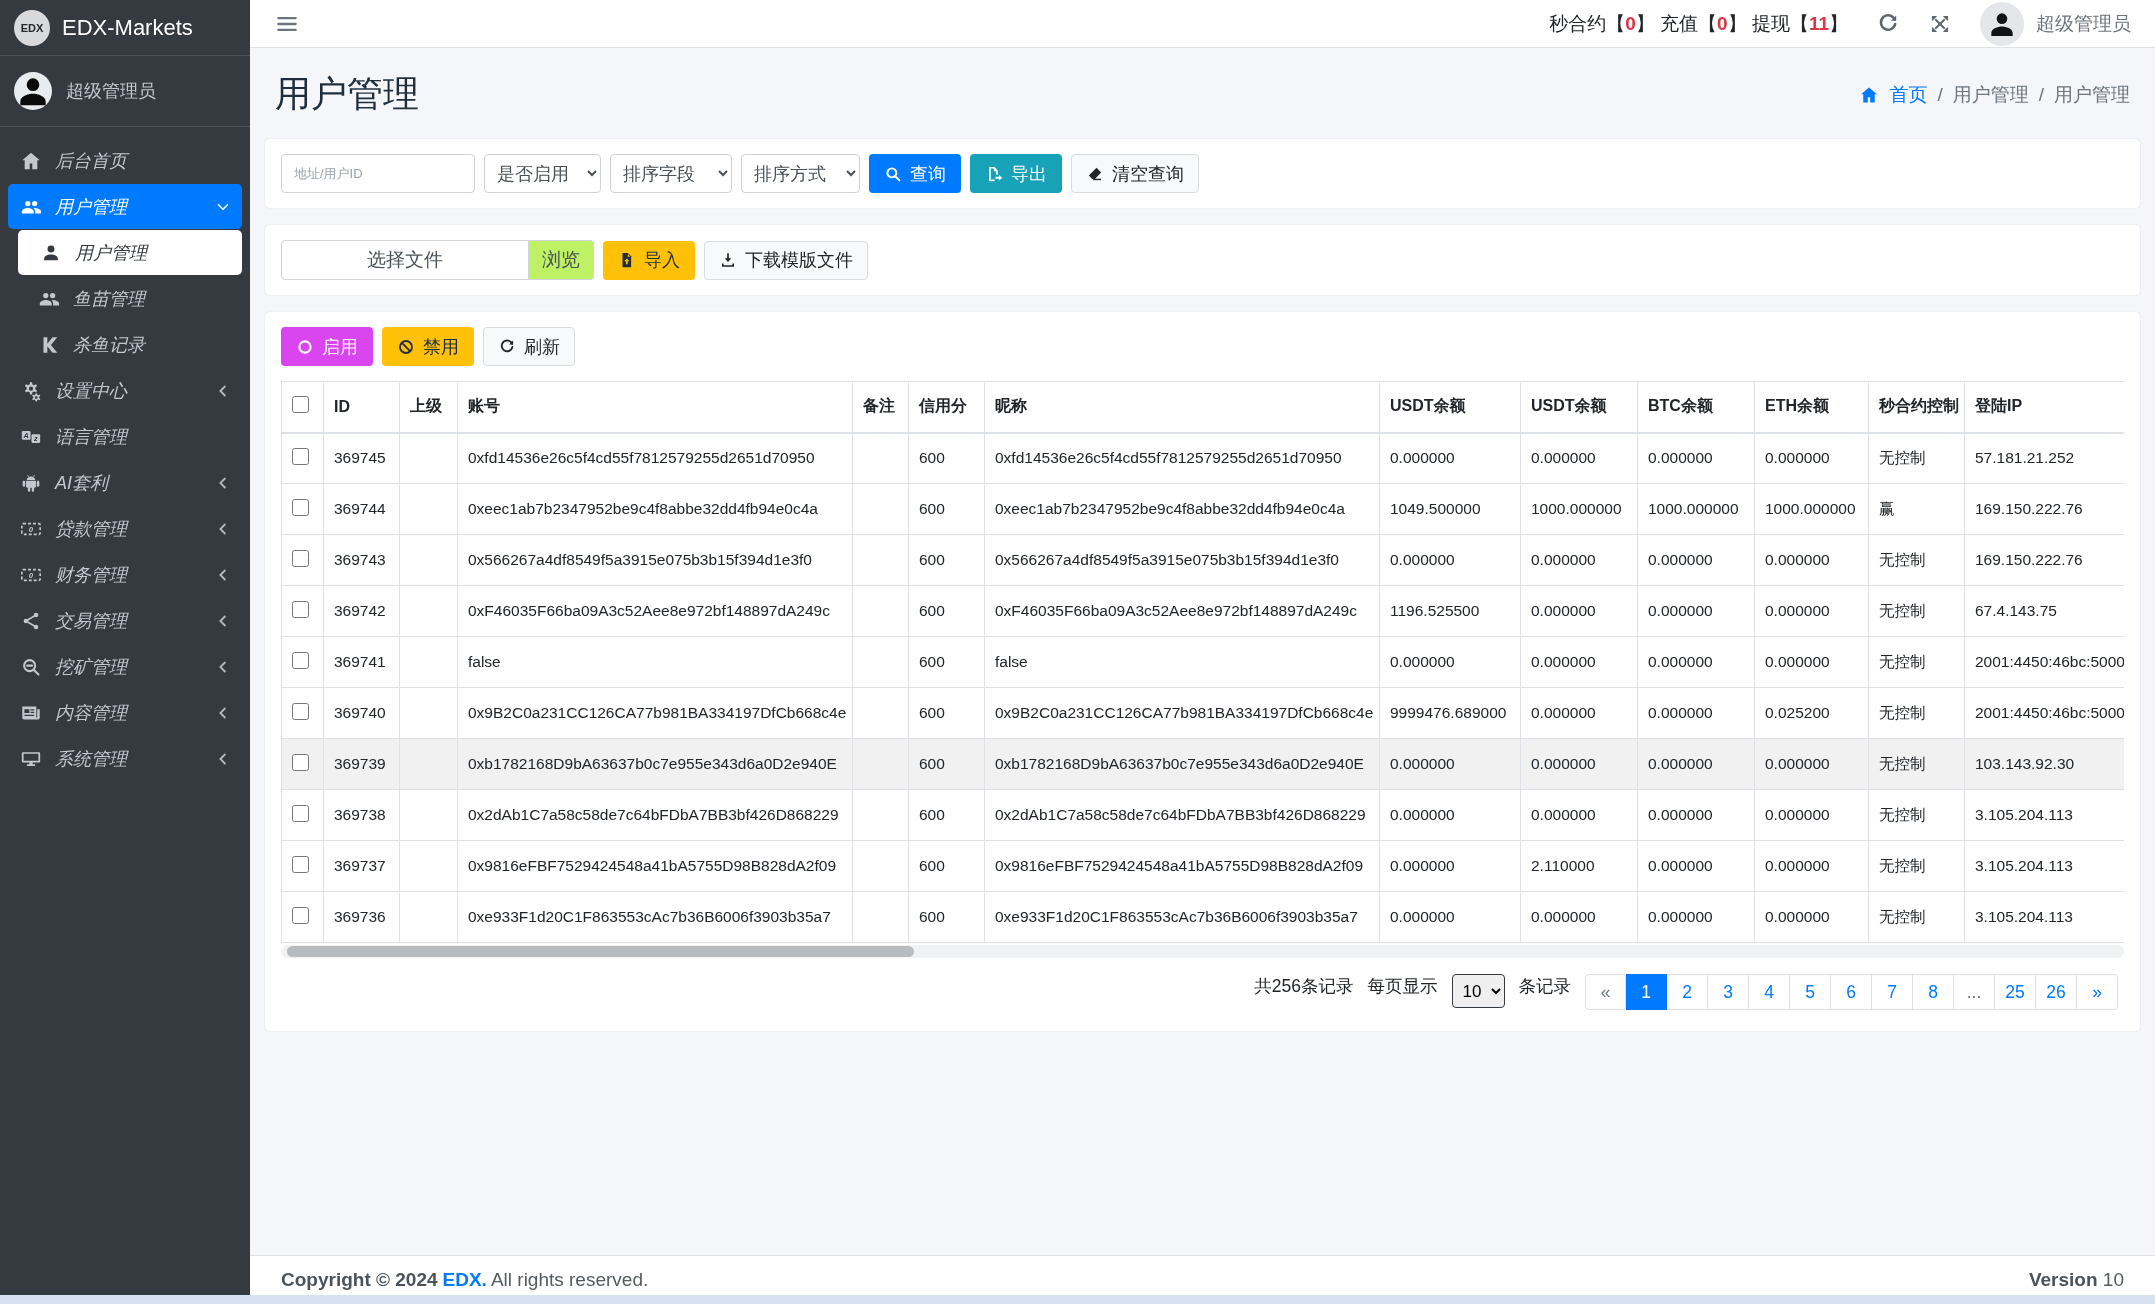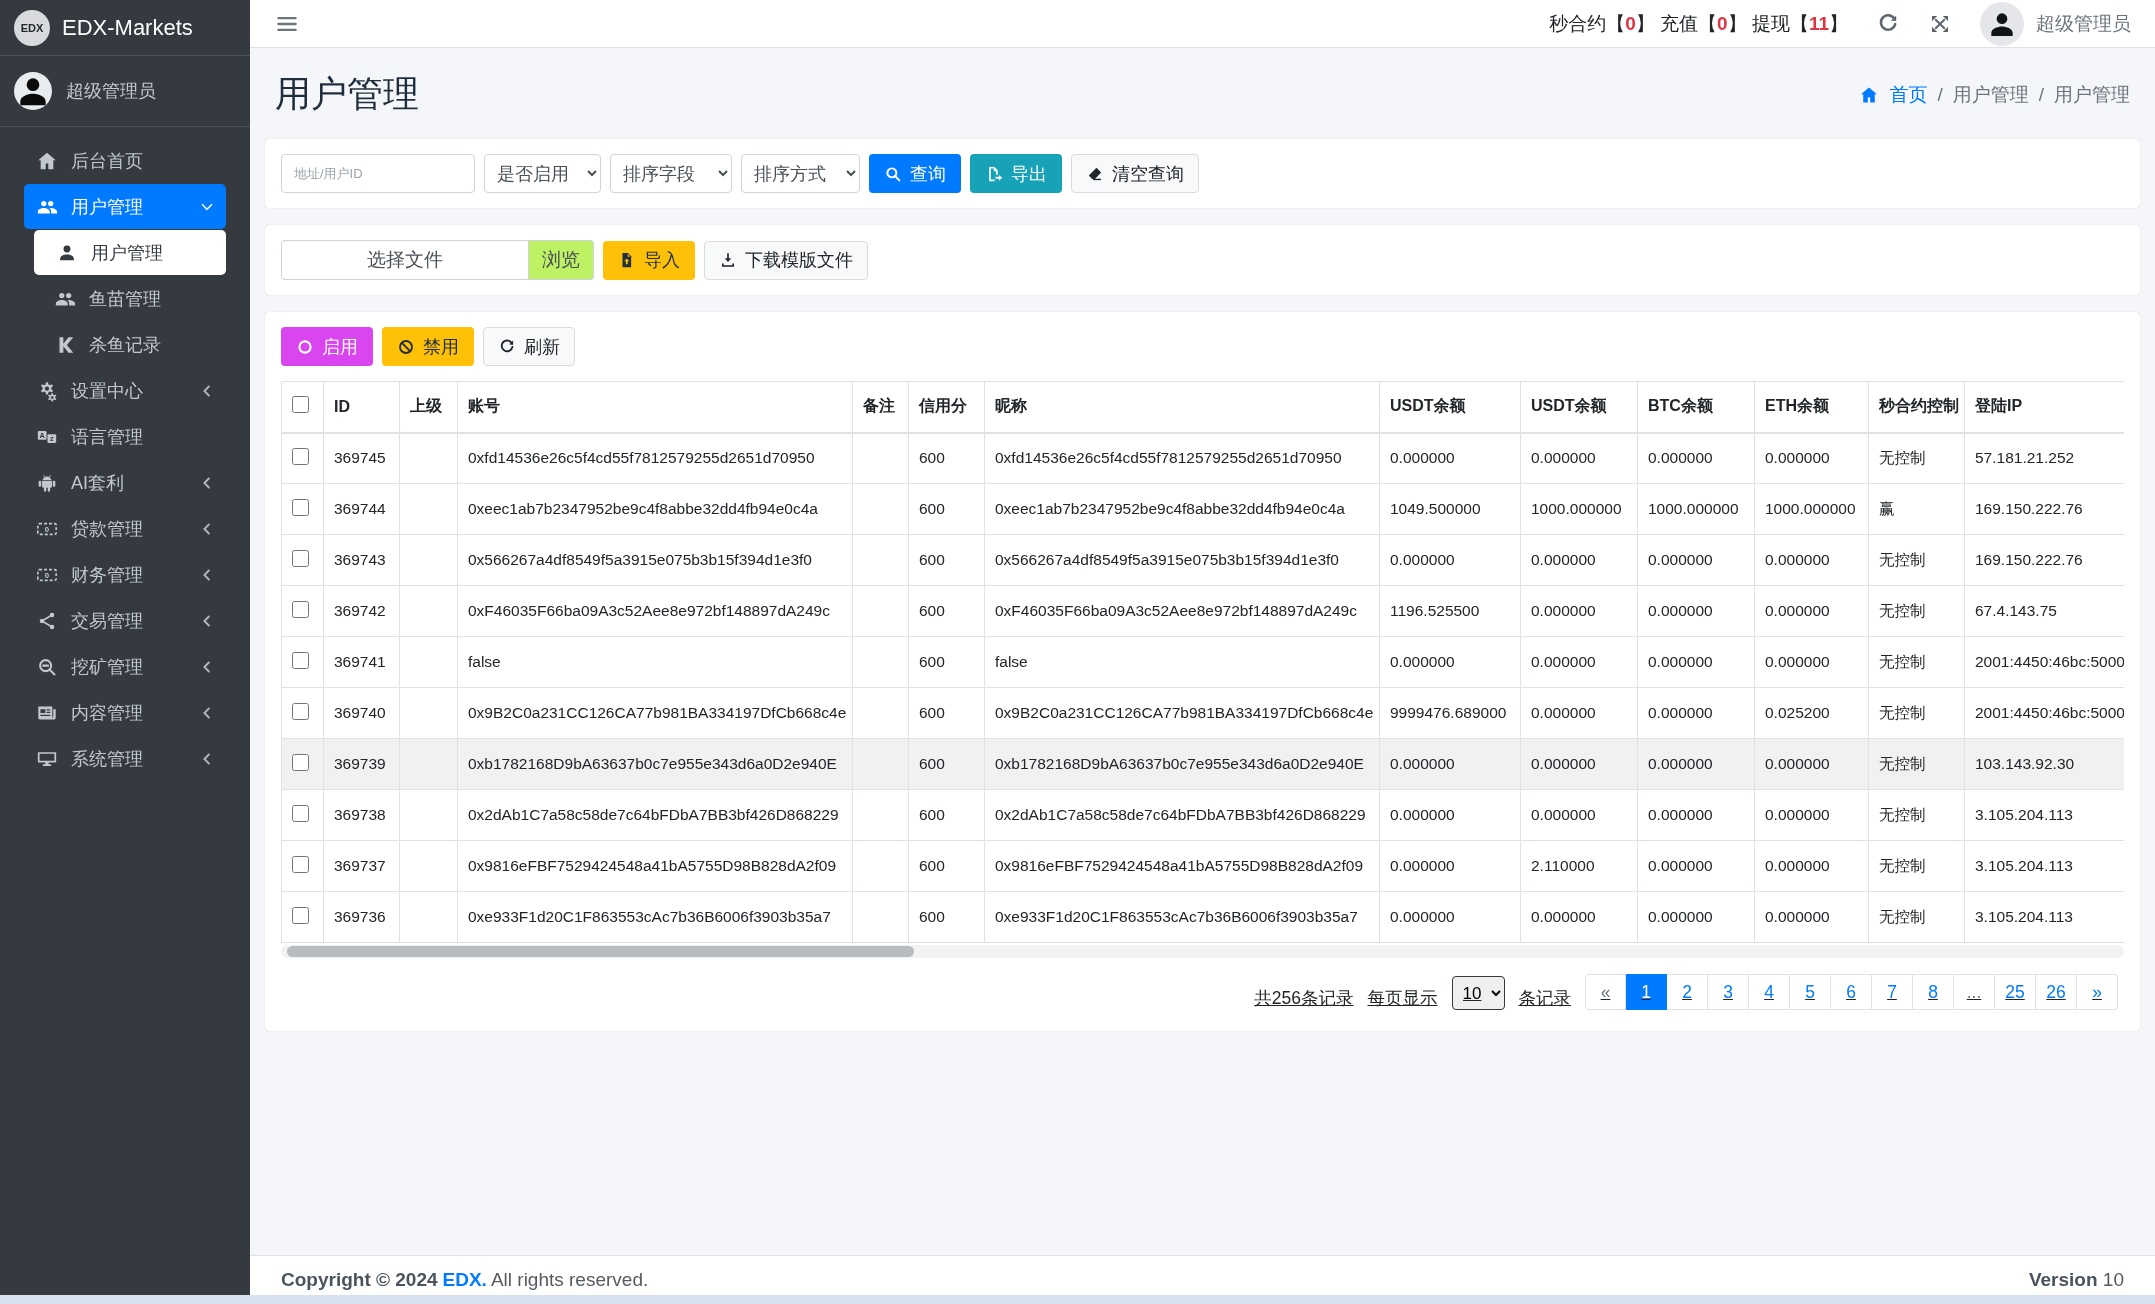--- a/index.html
+++ b/index.html
@@ -12,21 +12,21 @@
   .brand { height:56px; display:flex; align-items:center; gap:12px; padding:0 14px;
     border-bottom:1px solid rgba(255,255,255,.12); }
   .brand-logo { width:36px; height:36px; border-radius:50%; background:#d7d9dc; color:#23272b;
     font-size:11px; font-weight:bold; display:flex; align-items:center; justify-content:center; }
   .brand-name { color:#fff; font-size:22px; font-weight:300; }
   .userpanel { display:flex; align-items:center; gap:14px; padding:16px 14px;
     border-bottom:1px solid rgba(255,255,255,.12); }
   .userpanel .avatar { width:38px; height:38px; border-radius:50%; background:#e9ecef; color:#0b0b0b;
     display:flex; align-items:center; justify-content:center; }
   .userpanel .uname { font-size:18px; color:#c2c7d0; }
-  .nav { list-style:none; padding:10px 16px; }
+  .nav { list-style:none; padding:10px 0;font-style:italic; }
   .nav a { display:flex; align-items:center; gap:13px; height:45px; margin:1px 8px;
     padding:0 10px 0 12px; color:#c2c7d0; text-decoration:none; font-size:18px; border-radius:5px; }
   .nav a .i { width:22px; height:22px; flex:0 0 22px; display:inline-flex; }
   .nav a .lbl { flex:1; }
   .nav a .chev { width:18px; height:18px; display:inline-flex; opacity:.9; }
   .nav a.active { background:#007bff; color:#fff; }
   .nav a.sub { padding-left:30px; }
   .nav a.subactive { background:#fff; color:#343a40; padding-left:22px; margin-left:18px; }
   .i svg, .chev svg { width:100%; height:100%; display:block; }
 
@@ -83,21 +83,21 @@
   table.grid { border-collapse:collapse; table-layout:fixed; width:1949px; font-size:15.5px; color:#212529; }
   table.grid th, table.grid td { border:1px solid #dee2e6; padding:0 10px; height:51px; text-align:left;
     white-space:nowrap; overflow:hidden; font-weight:normal; }
   table.grid th { font-weight:bold; font-size:16px; border-bottom-width:2px; }
   tr.hl td { background:#f1f1f1; }
   .cb { width:17px; height:17px; }
 
   .hscroll { height:13px; background:#f1f2f3; border-radius:7px; margin-top:2px; position:relative; }
   .hscroll .thumb { position:absolute; left:6px; top:1px; height:11px; width:34%; background:#b9bcbf; border-radius:6px; }
 
-  .pagerow { display:flex; align-items:flex-end; justify-content:flex-end; gap:14px; padding:16px 6px 6px; font-size:17.5px; color:#212529;text-decoration:underline; }
+  .pagerow { display:flex; align-items:flex-start; justify-content:flex-end; gap:14px; padding:16px 6px 6px; font-size:17.5px; color:#212529; }
   .perpage { height:34px; border:1px solid #343a40; border-radius:4px; font-size:17px; padding:0 6px; font-family:inherit; }
   .pages { display:flex; list-style:none; }
   .pages li { min-width:41px; height:36px; display:flex; align-items:center; justify-content:center; padding:0 8px;
     border:1px solid #dee2e6; border-left:none; background:#fff; color:#007bff; font-size:17.5px; cursor:pointer; }
   .pages li:first-child { border-left:1px solid #dee2e6; border-radius:4px 0 0 4px; }
   .pages li:last-child { border-radius:0 4px 4px 0; }
   .pages li.active { background:#007bff; border-color:#007bff; color:#fff; }
   .pages li.muted { color:#6c757d; cursor:default; }
 
   .footer { background:#fff; border-top:1px solid #dee2e6; padding:13px 31px; font-size:19px; color:#555b61;

